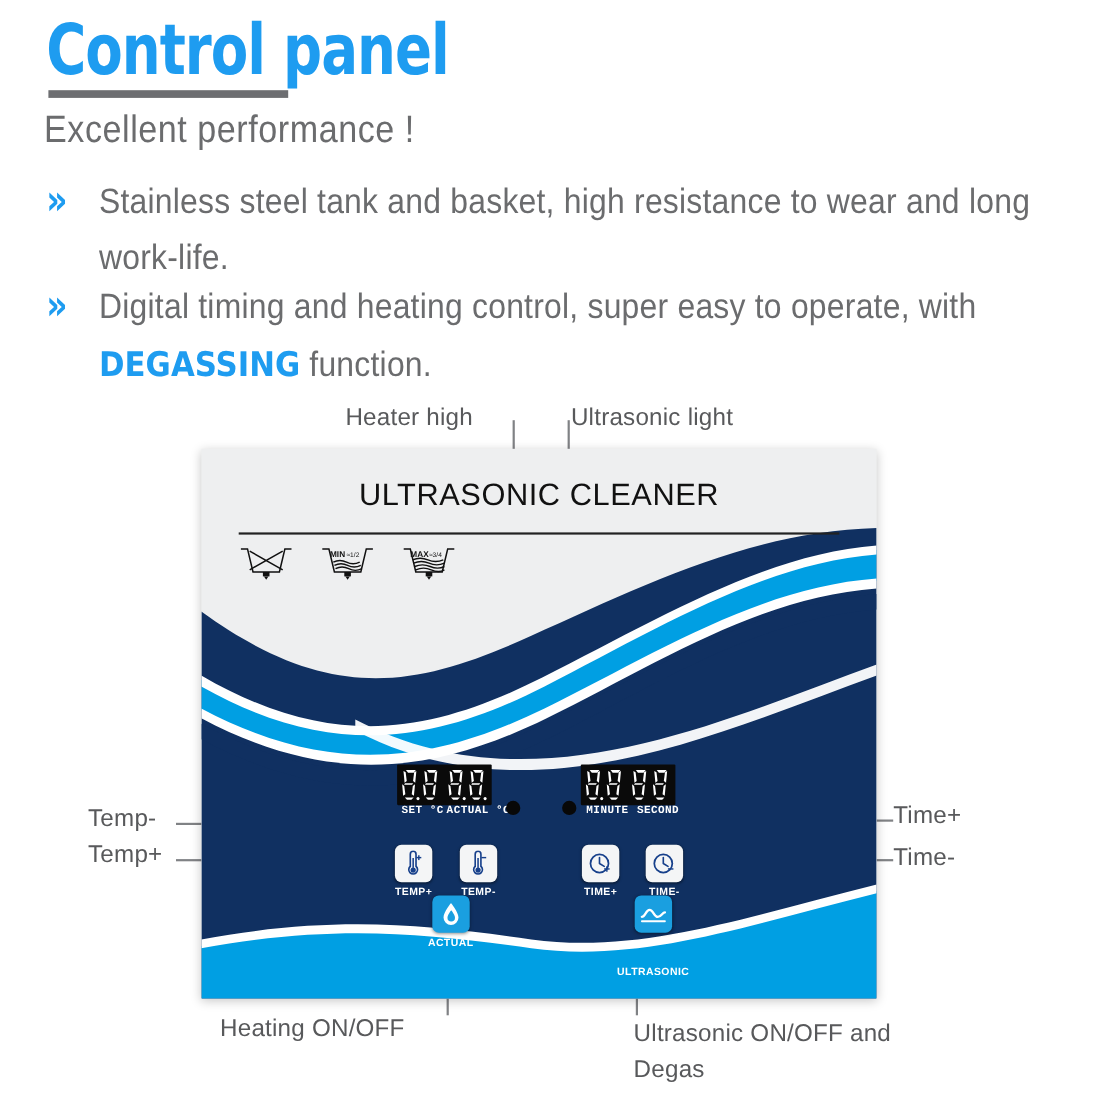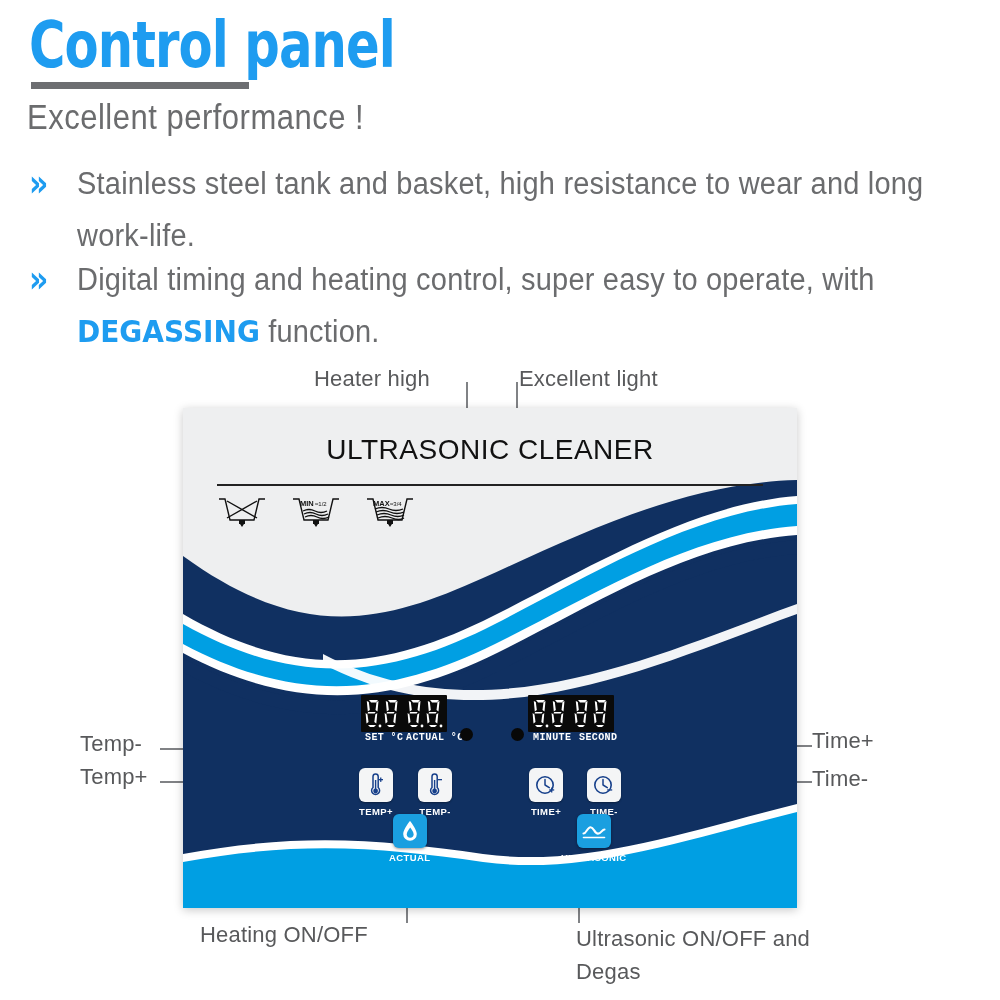--- a/index.html
+++ b/index.html
@@ -6,21 +6,21 @@
   html,body{ width:1000px; height:1000px; }
   body{
     background:#ffffff;
     font-family:"Liberation Sans", sans-serif;
     color:#58595b;
     position:relative;
     overflow:hidden;
   }
 
   
-  #header-block{ position:absolute; left:3px; top:0; width:914px; height:360px; }
+  #header-block{ position:absolute; left:16px; top:0; width:914px; height:360px; }
 
   #page-title{
     position:absolute; left:26px; top:8px;
     font-family:"DejaVu Sans", sans-serif;
     font-weight:bold;
     font-size:54px;
     letter-spacing:-1px;
     color:#1e9cf0;
     transform:scaleX(0.92) scaleY(1.18);
     transform-origin:left top;
@@ -246,21 +246,21 @@
     color:#ffffff;
     letter-spacing:0.4px;
     white-space:nowrap;
   }
 
   #key-temp-plus{ left:176px; top:360px; }
   #key-temp-minus{ left:235px; top:360px; }
   #key-time-plus{ left:346px; top:360px; }
   #key-time-minus{ left:404px; top:360px; }
   #key-heater{ left:206px; top:406px; }
-  #key-ultrasonic{ left:378px; top:406px; }
+  #key-ultrasonic{ left:378px; top:406px;gap:26px; }
 </style>
 </head>
 <body>
 
 <div id="header-block">
 
   <div id="page-title">Control panel</div>
 
   <div id="title-rule"></div>
 
@@ -300,21 +300,21 @@
 <div class="leader-dot" style="left:355px;top:774px;"></div>
 <div class="leader-dot" style="left:441px;top:765px;"></div>
 <div class="leader-dot" style="left:546px;top:765px;"></div>
 <div class="leader-dot" style="left:620px;top:774px;"></div>
 <div class="leader-dot" style="left:399px;top:848px;"></div>
 <div class="leader-dot" style="left:571px;top:848px;"></div>
 <div class="leader-dot" style="left:459px;top:710px;"></div>
 <div class="leader-dot" style="left:509px;top:710px;"></div>
 
 <div class="callout" id="callout-heater-light">Heater high</div>
-<div class="callout" id="callout-ultrasonic-light">Excellent light</div>
+<div class="callout" id="callout-ultrasonic-light">Ultrasonic light</div>
 <div class="callout" id="callout-temp-minus">Temp-</div>
 <div class="callout" id="callout-temp-plus">Temp+</div>
 <div class="callout" id="callout-time-plus">Time+</div>
 <div class="callout" id="callout-time-minus">Time-</div>
 <div class="callout" id="callout-heating-onoff">Heating ON/OFF</div>
 <div class="callout" id="callout-ultrasonic-onoff">Ultrasonic ON/OFF and Degas</div>
 
 <div id="control-panel">
 
   <svg id="panel-waves" viewBox="0 0 614 500" preserveAspectRatio="none">

